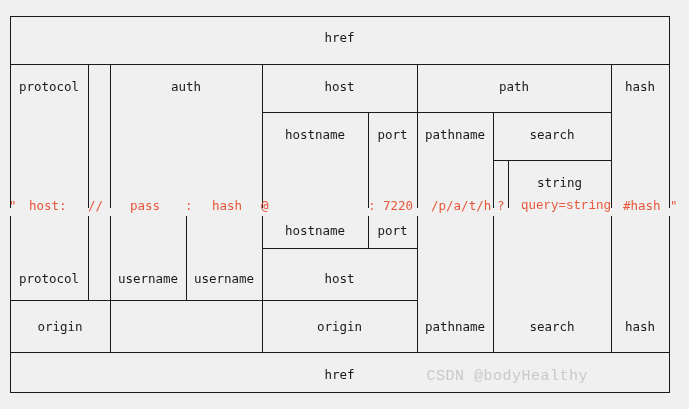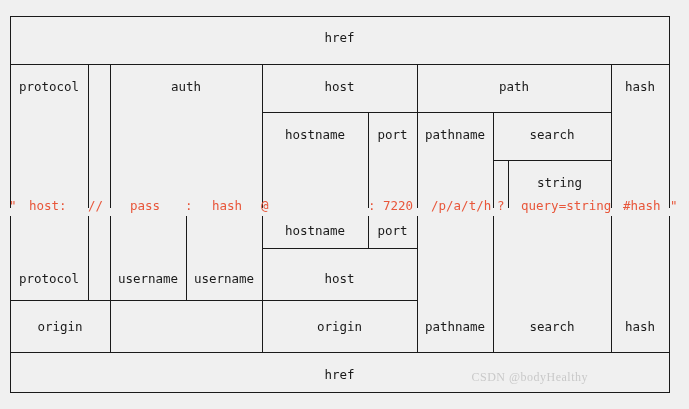--- a/index.html
+++ b/index.html
@@ -44,22 +44,22 @@
     position:absolute;
     font-family:"DejaVu Sans Mono","Liberation Mono",monospace;
     font-size:12.5px;
     line-height:1;
     color:#e8563a;
     white-space:nowrap;
   }
   .watermark{
     position:absolute;
     right:8px;bottom:24px;
-    font-family:Liberation Serif, serif;
-    font-size:12px;
+    font-family:Liberation Mono, monospace;
+    font-size:15px;
     color:#c9c9c9;
     white-space:nowrap;
     letter-spacing:0.5px;
     margin-left:28px;
   }
 </style>
 </head>
 <body>
 
 <div id="diagram">
@@ -157,18 +157,18 @@
       <span class="url-tok" style="left: 29px; top: 0px; color: rgb(232, 86, 58);">host:</span>
       <span class="url-tok" style="left: 88px; top: 0px; color: rgb(232, 86, 58);">//</span>
       <span class="url-tok" style="left: 130px; top: 0px; color: rgb(232, 86, 58);">pass</span>
       <span class="url-tok" style="left: 185px; top: 0px; color: rgb(232, 86, 58);">:</span>
       <span class="url-tok" style="left: 212px; top: 0px; color: rgb(232, 86, 58);">hash</span>
       <span class="url-tok" style="left: 261px; top: 0px; color: rgb(232, 86, 58);">@</span>
       <span class="url-tok" style="left: 368px; top: 0px; color: rgb(232, 86, 58);">:</span>
       <span class="url-tok" style="left: 383px; top: 0px; color: rgb(232, 86, 58);">7220</span>
       <span class="url-tok" style="left: 431px; top: 0px; color: rgb(232, 86, 58);">/p/a/t/h</span>
       <span class="url-tok" style="left: 497px; top: 0px; color: rgb(232, 86, 58);">?</span>
-      <span class="url-tok" style="left: 521px; top: 0px; color: rgb(232, 86, 58);">query=string</span>
+      <span class="url-tok" style="left: 521px; top: 0px; color: rgb(232, 86, 58); font-family: Liberation Mono, monospace;">query=string</span>
       <span class="url-tok" style="left: 623px; top: 0px; color: rgb(232, 86, 58);">#hash</span>
       <span class="url-tok" style="left: 670px; top: 0px; color: rgb(232, 86, 58);">"</span>
     </div>
   <div class="watermark">CSDN @bodyHealthy</div>
 </div>
 
 </body></html>

